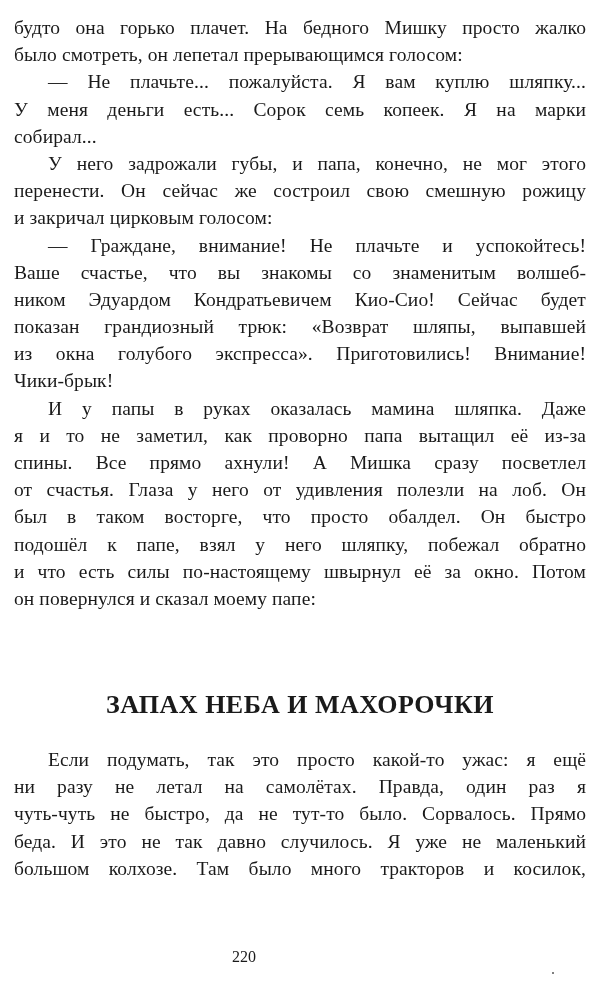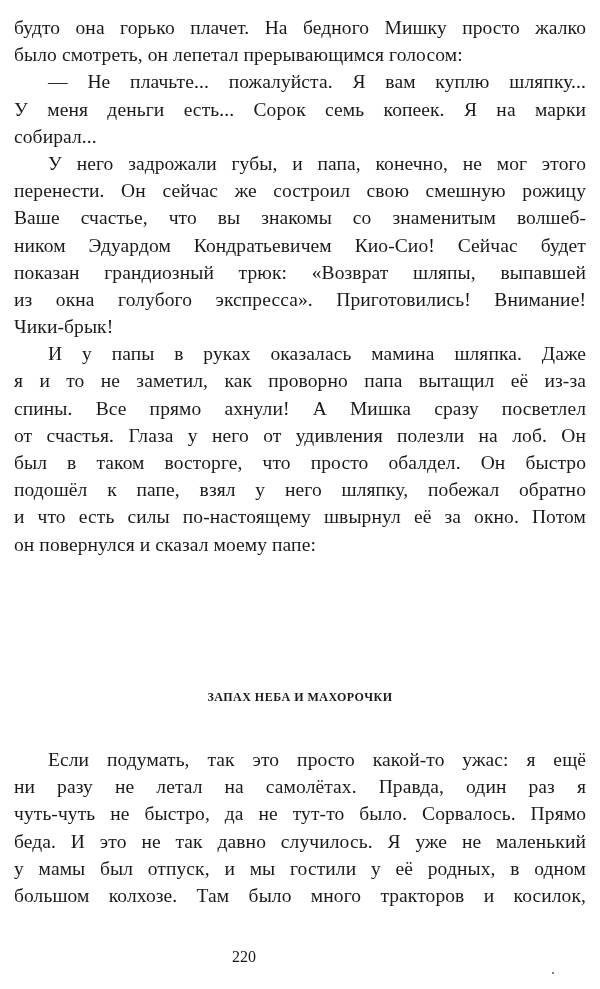--- a/index.html
+++ b/index.html
@@ -12,41 +12,43 @@
     .line {
       display: block; height: 27.2px; line-height: 27.2px;
       font-size: 19.5px; white-space: nowrap;
       text-align: justify; text-align-last: justify;
       letter-spacing: 0.1px;
     }
     .line.last { text-align-last: left; }
     .line.indent { padding-left: 34px; }
     .title {
       position: absolute; left: 0; width: 600px; top: 690px;
-      text-align: center; font-weight: bold; font-size: 12px;
+      text-align: center; font-weight: bold; font-size: 26px;
       letter-spacing: 0.5px;
     }
     .block2 { position: absolute; left: 14px; top: 746px; width: 572px; }
     .pagenum {
       position: absolute; left: 0; width: 488px; top: 948px;
       text-align: center; font-size: 16px;
     }
     .speck { position: absolute; left: 552px; top: 972px; width: 2px; height: 2px; background: #555; border-radius: 1px; }
   </style>
 </head>
 <body>
 
 <div class="page" id="b1">
     <span class="line">будто она горько плачет. На бедного Мишку просто жалко</span>
     <span class="line last">было смотреть, он лепетал прерывающимся голосом:</span>
     <span class="line indent">— Не плачьте... пожалуйста. Я вам куплю шляпку...</span>
     <span class="line">У меня деньги есть... Сорок семь копеек. Я на марки</span>
     <span class="line last">собирал...</span>
     <span class="line indent">У него задрожали губы, и папа, конечно, не мог этого</span>
     <span class="line">перенести. Он сейчас же состроил свою смешную рожицу</span>
+    <span class="line last">и закричал цирковым голосом:</span>
+    <span class="line indent">— Граждане, внимание! Не плачьте и успокойтесь!</span>
     <span class="line">Ваше счастье, что вы знакомы со знаменитым волшеб-</span>
     <span class="line">ником Эдуардом Кондратьевичем Кио-Сио! Сейчас будет</span>
     <span class="line">показан грандиозный трюк: «Возврат шляпы, выпавшей</span>
     <span class="line">из окна голубого экспресса». Приготовились! Внимание!</span>
     <span class="line last">Чики-брык!</span>
     <span class="line indent">И у папы в руках оказалась мамина шляпка. Даже</span>
     <span class="line">я и то не заметил, как проворно папа вытащил её из-за</span>
     <span class="line">спины. Все прямо ахнули! А Мишка сразу посветлел</span>
     <span class="line">от счастья. Глаза у него от удивления полезли на лоб. Он</span>
     <span class="line">был в таком восторге, что просто обалдел. Он быстро</span>
@@ -55,18 +57,17 @@
     <span class="line last">он повернулся и сказал моему папе:</span>
   </div>
 
 <div class="title">ЗАПАХ НЕБА И МАХОРОЧКИ</div>
 
 <div class="block2" id="b2">
     <span class="line indent">Если подумать, так это просто какой-то ужас: я ещё</span>
     <span class="line">ни разу не летал на самолётах. Правда, один раз я</span>
     <span class="line">чуть-чуть не быстро, да не тут-то было. Сорвалось. Прямо</span>
     <span class="line">беда. И это не так давно случилось. Я уже не маленький</span>
-    <span class="line">у мамы был отпуск, и мы гостили у её родных, в одном</span>
     <span class="line">большом колхозе. Там было много тракторов и косилок,</span>
   </div>
 
 <div class="pagenum">220</div>
 <div class="speck"></div>
 
 </body></html>

